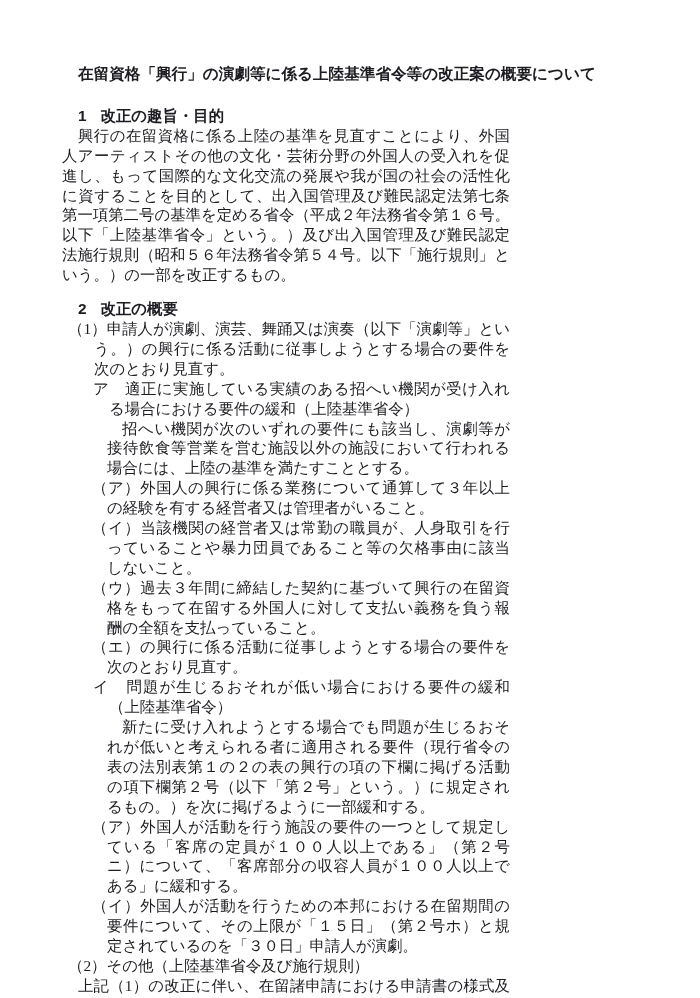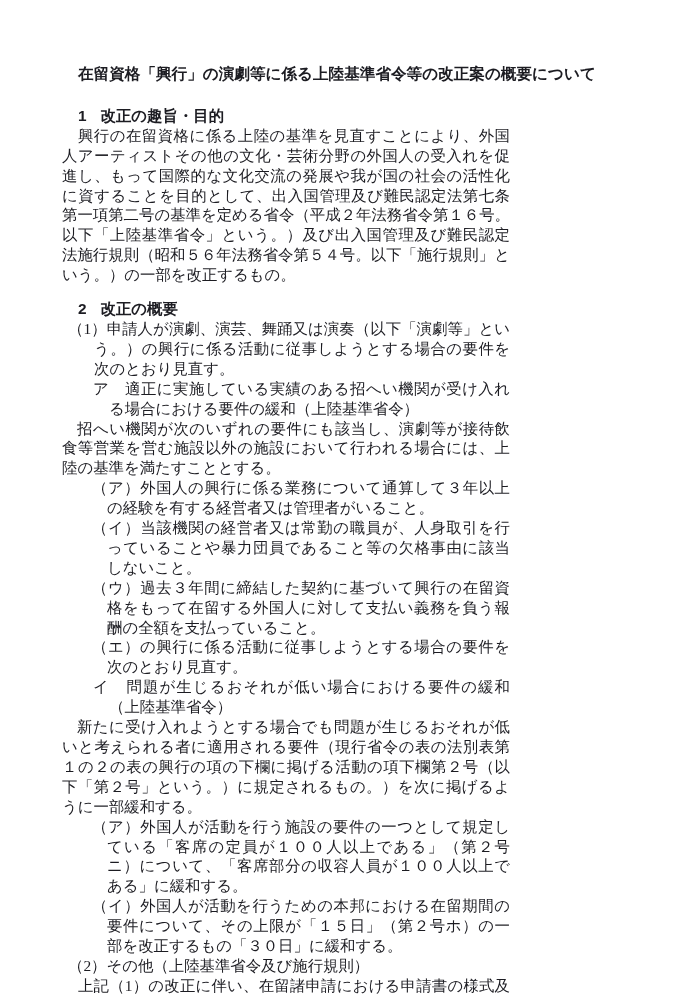--- a/index.html
+++ b/index.html
@@ -44,21 +44,21 @@
     text-align: justify;
     text-justify: inter-ideograph;
   }
   
   .p-main   { text-indent: 16px; font-family: Liberation Serif, serif; }
   
   .item-num { margin-left: 32px; text-indent: -26px; }
   
   .item-kana { margin-left: 47px; text-indent: -16px; }
   
-  .p-kana   { text-indent: 15px; }
+  .p-kana   { margin-left: 45px; text-indent: 15px; }
   
   .item-pkana { margin-left: 45px; text-indent: -15px; }
   
   .sched { margin-left: 32px; }
 </style>
 </head>
 <body>
 
 <div class="page">
 
@@ -79,21 +79,21 @@
     <p class="item-num">（1）申請人が演劇、演芸、舞踊又は演奏（以下「演劇等」という。）の興行に係る活動に従事しようとする場合の要件を次のとおり見直す。</p>
     <p class="item-kana">ア　適正に実施している実績のある招へい機関が受け入れる場合における要件の緩和（上陸基準省令）</p>
     <p class="p-kana">招へい機関が次のいずれの要件にも該当し、演劇等が接待飲食等営業を営む施設以外の施設において行われる場合には、上陸の基準を満たすこととする。</p>
     <p class="item-pkana">（ア）外国人の興行に係る業務について通算して３年以上の経験を有する経営者又は管理者がいること。</p>
     <p class="item-pkana">（イ）当該機関の経営者又は常勤の職員が、人身取引を行っていることや暴力団員であること等の欠格事由に該当しないこと。</p>
     <p class="item-pkana">（ウ）過去３年間に締結した契約に基づいて興行の在留資格をもって在留する外国人に対して支払い義務を負う報酬の全額を支払っていること。</p>
     <p class="item-pkana">（エ）の興行に係る活動に従事しようとする場合の要件を次のとおり見直す。</p>
     <p class="item-kana">イ　問題が生じるおそれが低い場合における要件の緩和（上陸基準省令）</p>
     <p class="p-kana">新たに受け入れようとする場合でも問題が生じるおそれが低いと考えられる者に適用される要件（現行省令の表の法別表第１の２の表の興行の項の下欄に掲げる活動の項下欄第２号（以下「第２号」という。）に規定されるもの。）を次に掲げるように一部緩和する。</p>
     <p class="item-pkana">（ア）外国人が活動を行う施設の要件の一つとして規定している「客席の定員が１００人以上である」（第２号ニ）について、「客席部分の収容人員が１００人以上である」に緩和する。</p>
-    <p class="item-pkana">（イ）外国人が活動を行うための本邦における在留期間の要件について、その上限が「１５日」（第２号ホ）の一部を改正するもの「３０日」に緩和する。</p>
+    <p class="item-pkana">（イ）外国人が活動を行うための本邦における在留期間の要件について、その上限が「１５日」（第２号ホ）と規定されているのを「３０日」申請人が演劇。</p>
     <p class="item-num">（2）その他（上陸基準省令及び施行規則）</p>
     <p class="p-main">上記（1）の改正に伴い、在留諸申請における申請書の様式及び添付資料に関する規定に係る改正並びに規定順の整理その他の所要の改正を行う。</p>
   </div>
 
   <div class="section">
     <div class="sec-heading">
       <span class="sec-num">3</span><span class="sec-label">今後の予定</span>
     </div>
     <p class="sched">公布日：令和５年５月中旬</p>
   </div>

